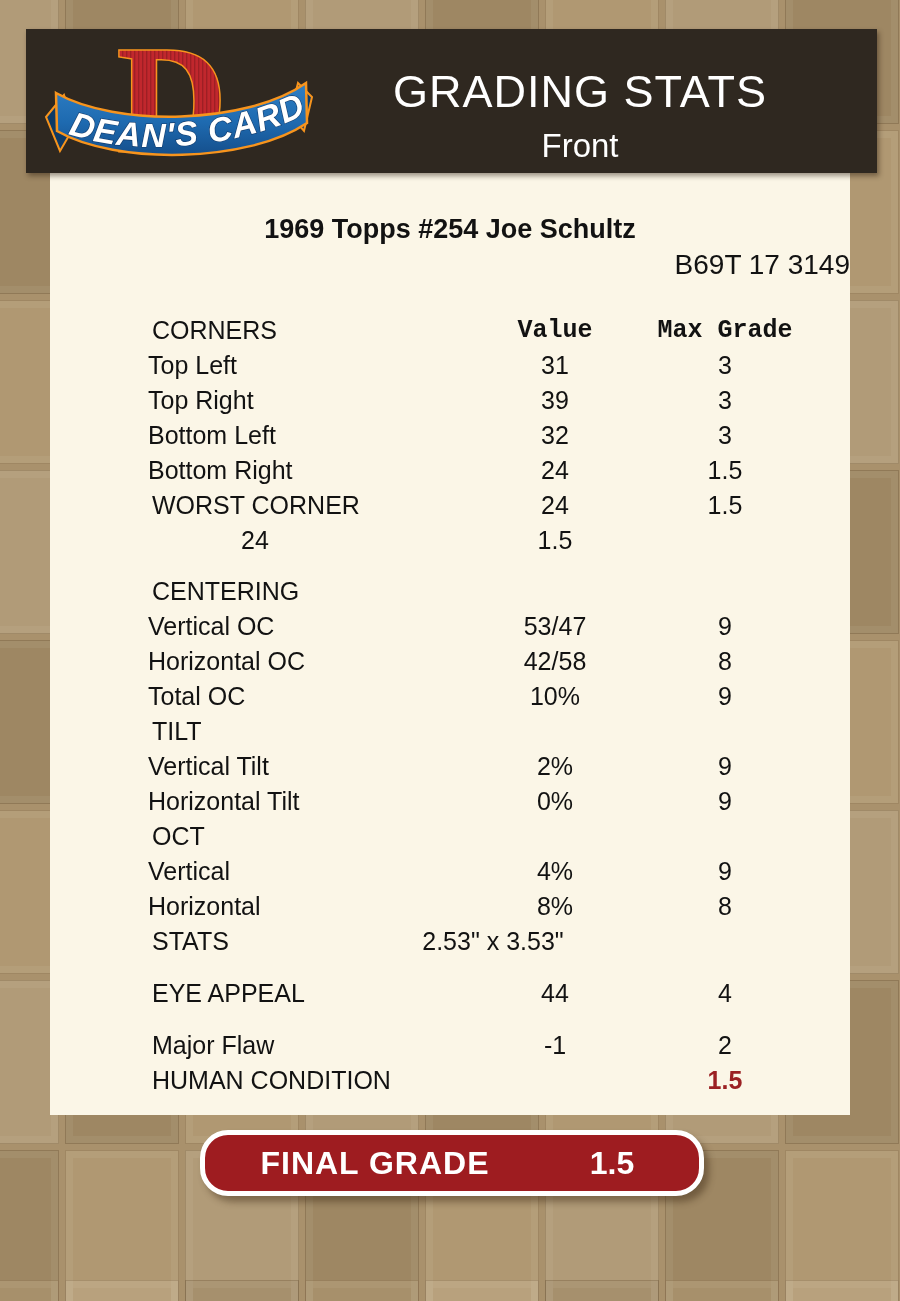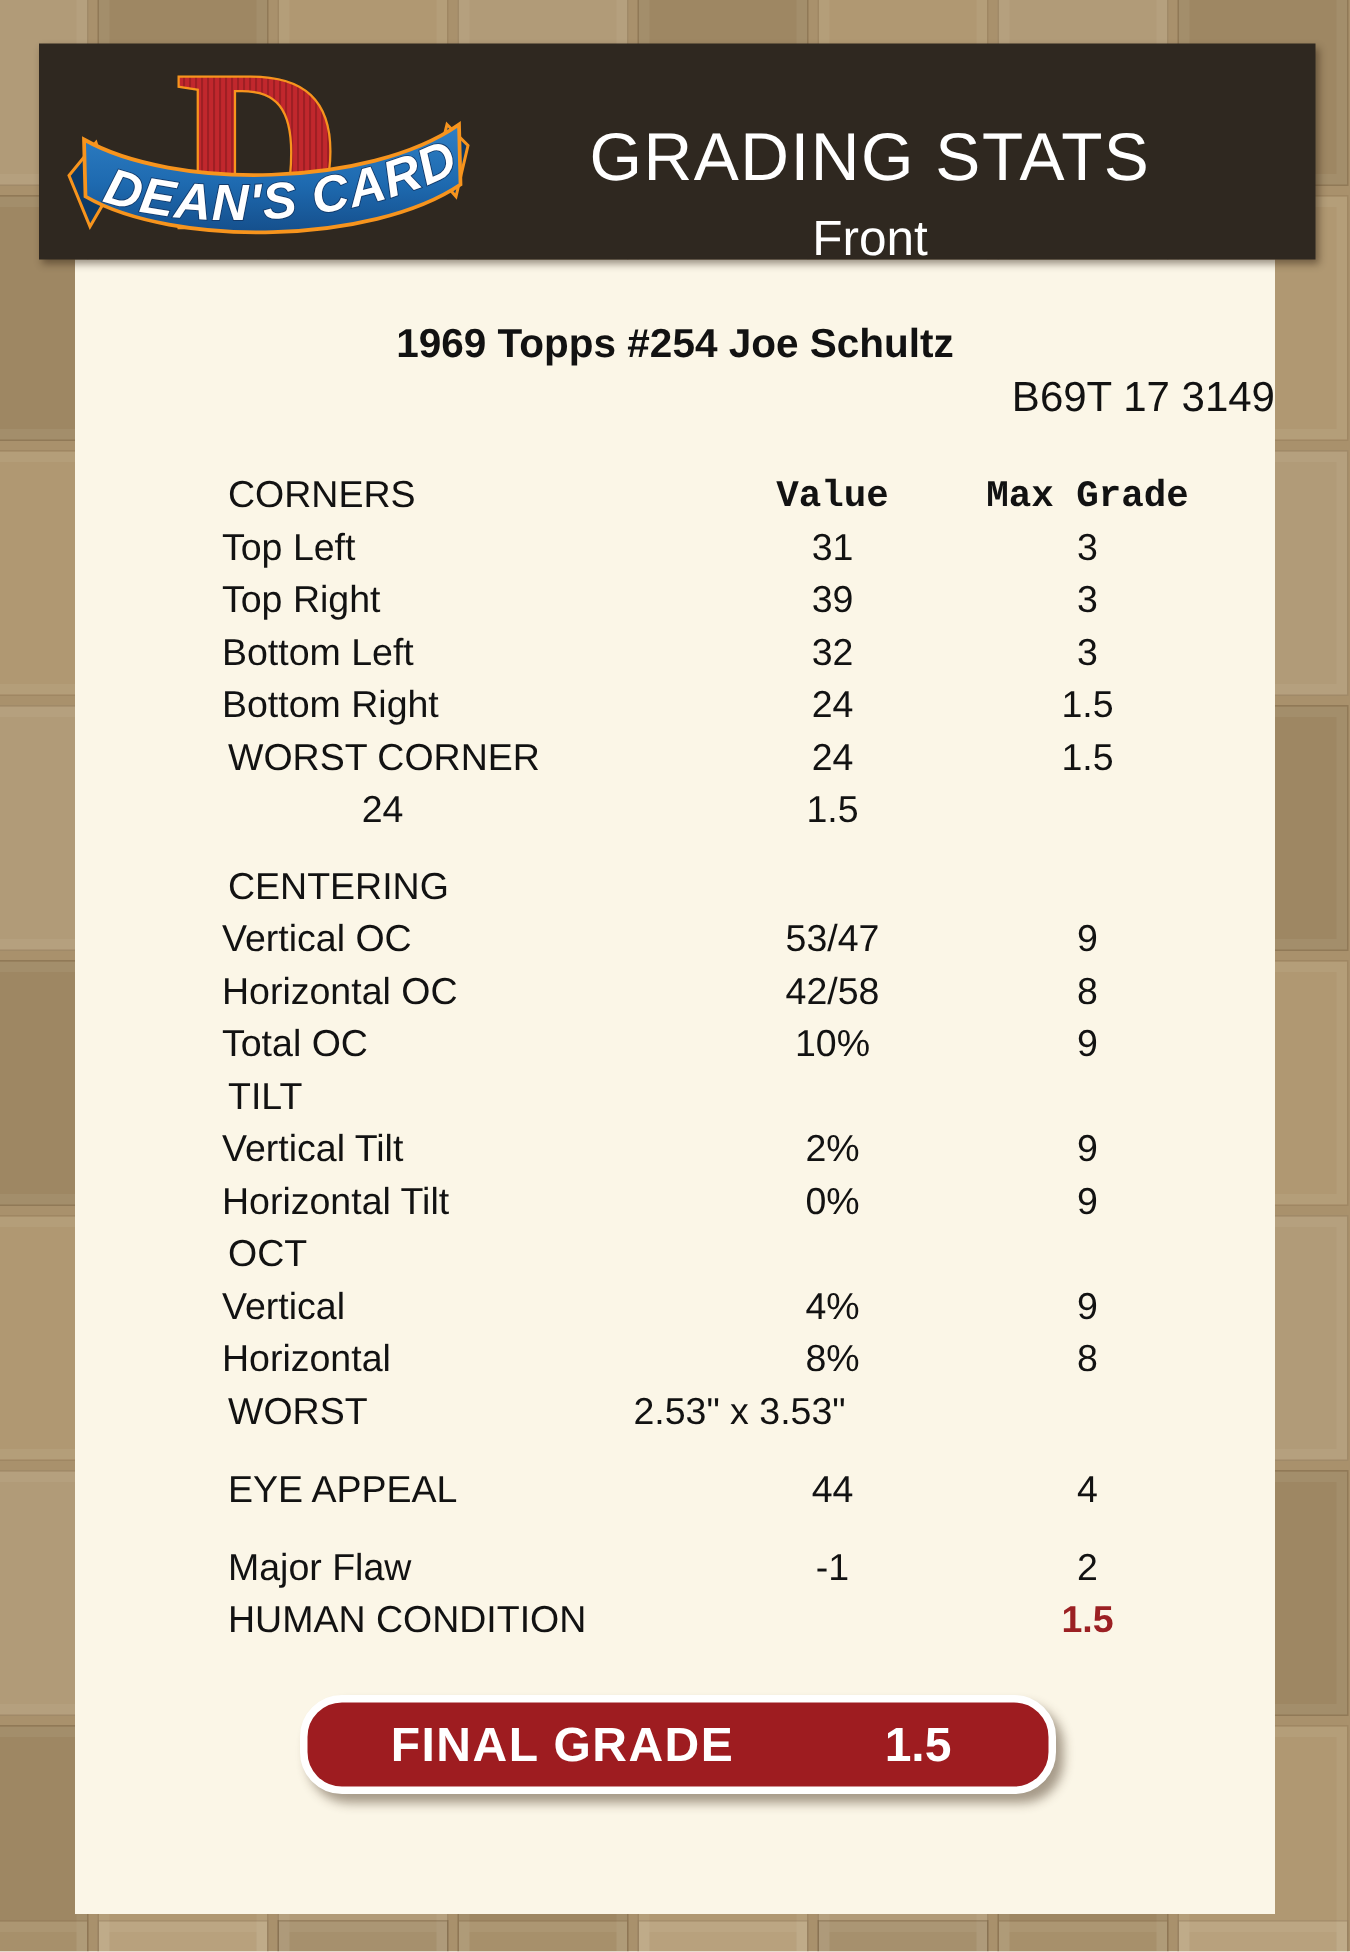--- a/index.html
+++ b/index.html
@@ -15,27 +15,27 @@
   .g0{background:rgba(252,243,224,0.10);}
   .g1{background:rgba(72,48,22,0.10);}
   .g2{background:rgba(205,180,140,0.20);}
 
   
   .header{
     position:absolute;left:26px;top:29px;width:851px;height:144px;
     background:#2f2820;z-index:3;box-shadow:2px 3px 5px rgba(40,25,10,0.45);
   }
   .logo{position:absolute;left:28px;top:2px;width:256px;height:146px;overflow:visible;}
-  .header-text{position:absolute;left:304px;top:17px;width:500px;height:144px;text-align:center;color:#ffffff;}
+  .header-text{position:absolute;left:304px;top:4px;width:500px;height:144px;text-align:center;color:#ffffff;}
   .header-title{margin-top:30px;font-size:45px;line-height:58px;letter-spacing:1px;}
   .header-subtitle{font-size:33px;line-height:50px;}
 
   
   .panel{
-    position:absolute;left:50px;top:173px;width:800px;height:1103px;
+    position:absolute;left:50px;top:173px;width:800px;height:942px;
     background:#fbf6e7;z-index:2;color:#121212;
   }
   .card-title{margin:38px 0 0 0;text-align:center;font-size:27px;font-weight:bold;line-height:36px;}
   .card-code{text-align:right;font-size:28px;line-height:36px;}
 
   .gtable{margin-top:30px;}
   .row{display:grid;grid-template-columns:410px 190px 150px;height:35px;align-items:center;}
   .row.gap16{margin-top:16px;}
   .row.gap17{margin-top:17px;}
   .cell{font-size:25px;white-space:nowrap;}
@@ -255,21 +255,21 @@
           <div class="cell lbl item">Vertical</div>
           <div class="cell val">4%</div>
           <div class="cell max">9</div>
         </div>
         <div class="row">
           <div class="cell lbl item">Horizontal</div>
           <div class="cell val">8%</div>
           <div class="cell max">8</div>
         </div>
         <div class="row">
-          <div class="cell lbl section">WORST</div>
+          <div class="cell lbl section">STATS</div>
           <div class="cell val sizev">2.53" x 3.53"</div>
           <div class="cell max"></div>
         </div>
         <div class="row gap17">
           <div class="cell lbl section">EYE APPEAL</div>
           <div class="cell val">44</div>
           <div class="cell max">4</div>
         </div>
         <div class="row gap17">
           <div class="cell lbl section">Major Flaw</div>

